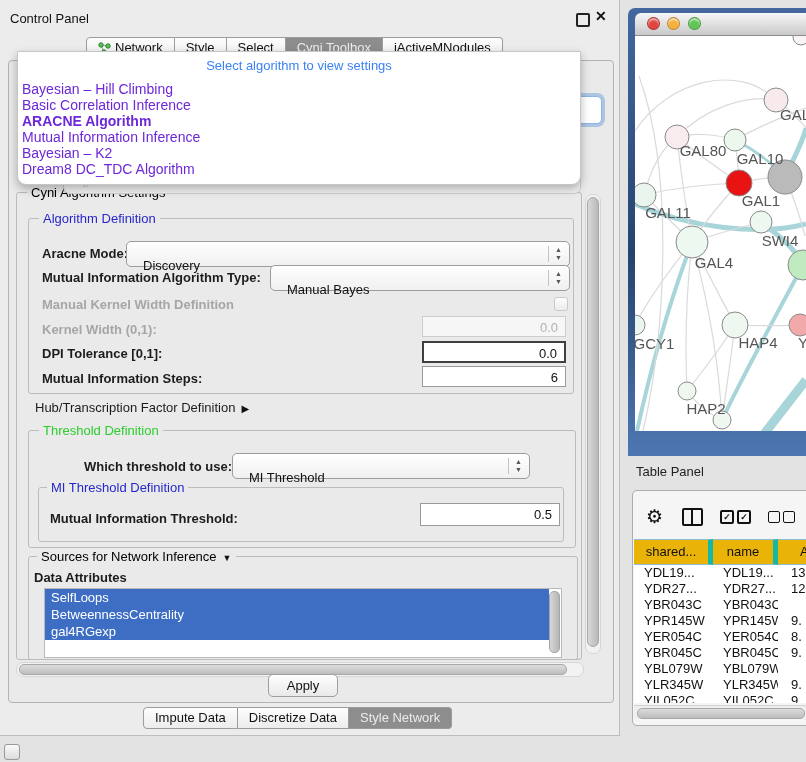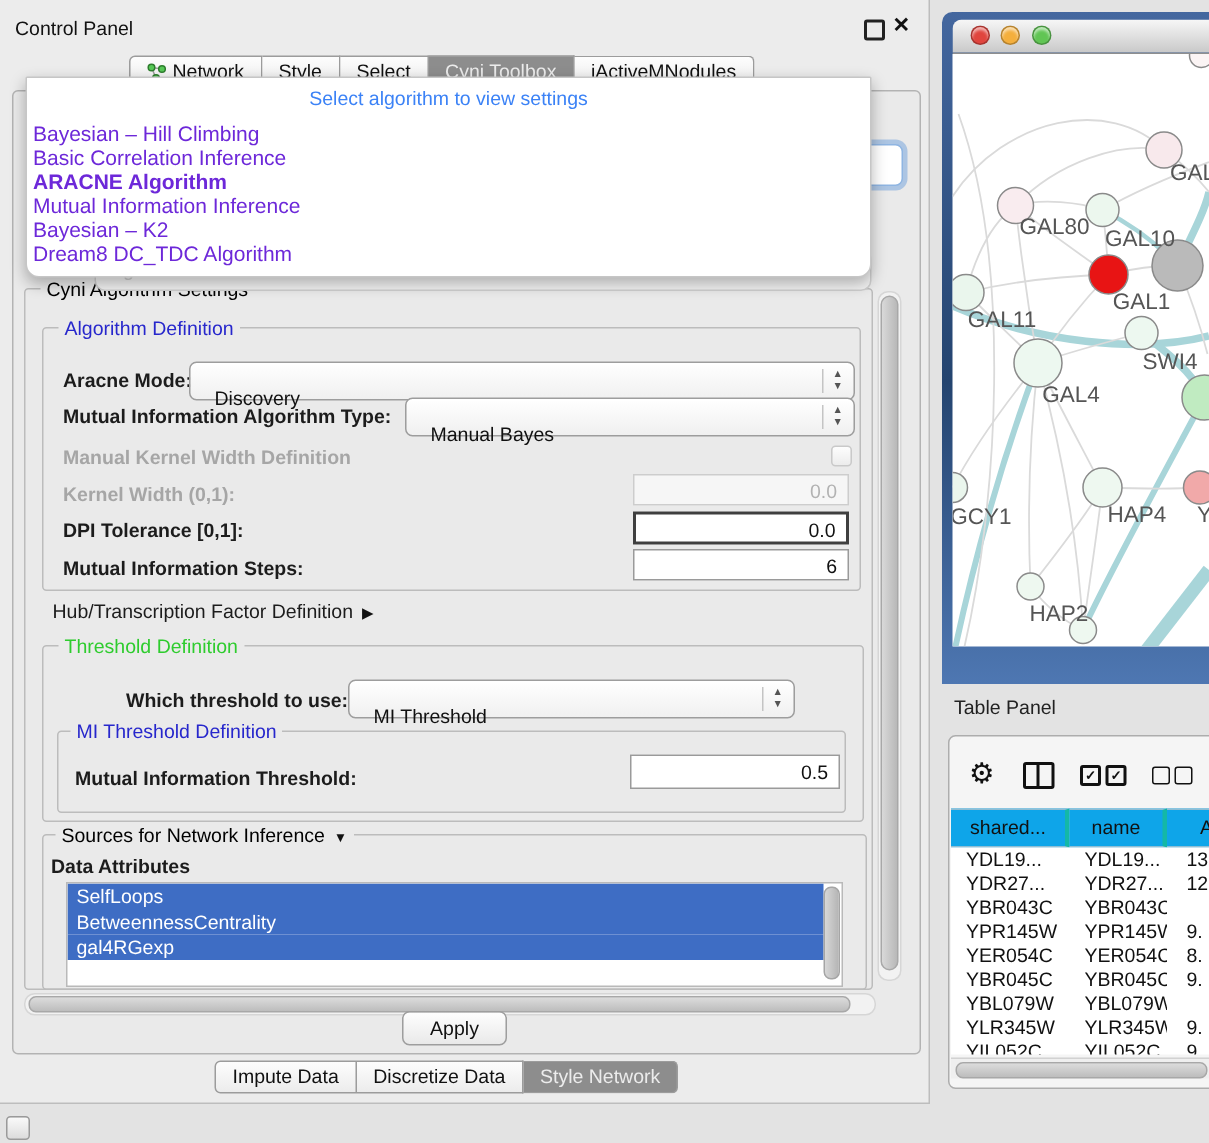--- a/index.html
+++ b/index.html
@@ -98,21 +98,21 @@
              border:1px solid #adadad;border-radius:5px;box-sizing:border-box;overflow:hidden}
   .tb-toolbar{position:absolute;left:0;top:10px;width:100%;height:32px;display:flex;align-items:center}
   .icon-gear{font-size:19px;color:#111;margin-left:13px;line-height:20px}
   .icon-cols{width:17px;height:14px;border:2px solid #111;border-radius:2px;margin-left:19px;position:relative}
   .icon-cols::after{content:"";position:absolute;left:7px;top:0;width:2px;height:14px;background:#111}
   .cbx-pair{display:flex;gap:3px;margin-left:17px}
   .cbx{width:10px;height:10px;border:2px solid #111;border-radius:2px;font-size:9px;line-height:10px;
        font-weight:bold;text-align:center;color:#111}
   .cbx.empty{border-width:1.5px}
   .tb-header{position:absolute;left:1px;top:48px;display:flex;height:26px}
-  .th{background:#0ea5e9;border-right:3px solid #14b8a6;border-top:1px solid #8fbdd3;border-bottom:1px solid #8fbdd3;
+  .th{background:#eab308;border-right:5px solid #14b8a6;border-top:1px solid #8fbdd3;border-bottom:1px solid #8fbdd3;
       box-sizing:border-box;font-size:13px;color:#111;text-align:center;line-height:24px;overflow:hidden}
   .tb-rows{position:absolute;left:1px;top:74px;width:204px;height:138px;overflow:hidden;background:#fff}
   .tr{display:flex;height:16px}
   .td{font-size:13px;color:#111;line-height:16px;box-sizing:border-box;padding-left:10px;overflow:hidden;white-space:nowrap}
   .tb-hscroll{position:absolute;left:1px;top:214px;width:204px;height:13px;background:#efefef;border-top:1px solid #d2d2d2}
   .tb-hthumb{position:absolute;left:3px;top:2px;width:166px;height:9px;border-radius:5px;
              background:linear-gradient(#dcdcdc,#bdbdbd);border:1px solid #a8a8a8}
 </style>
 </head>
 <body>

